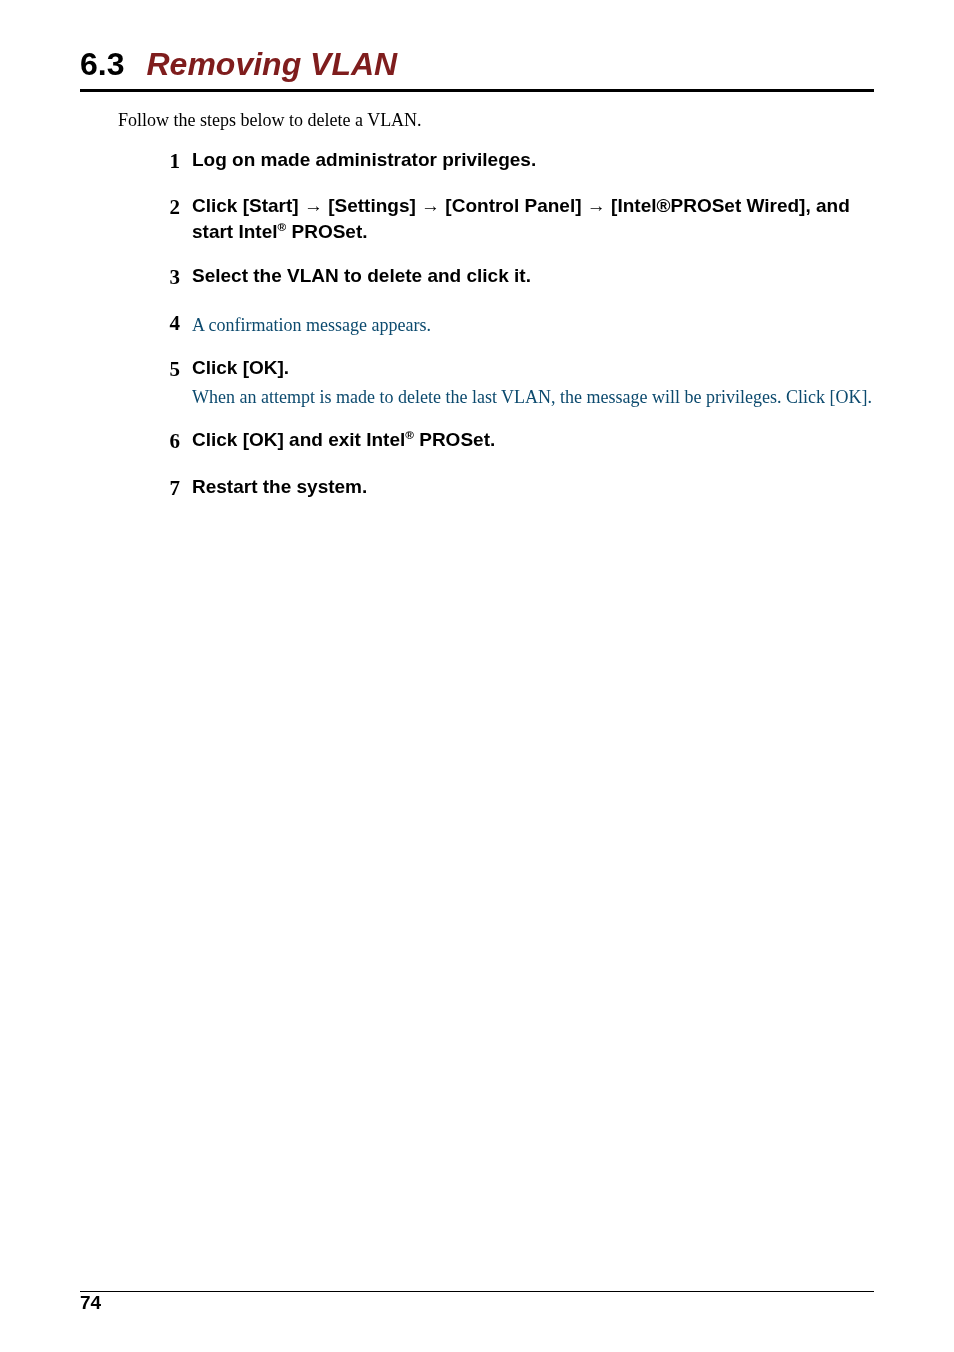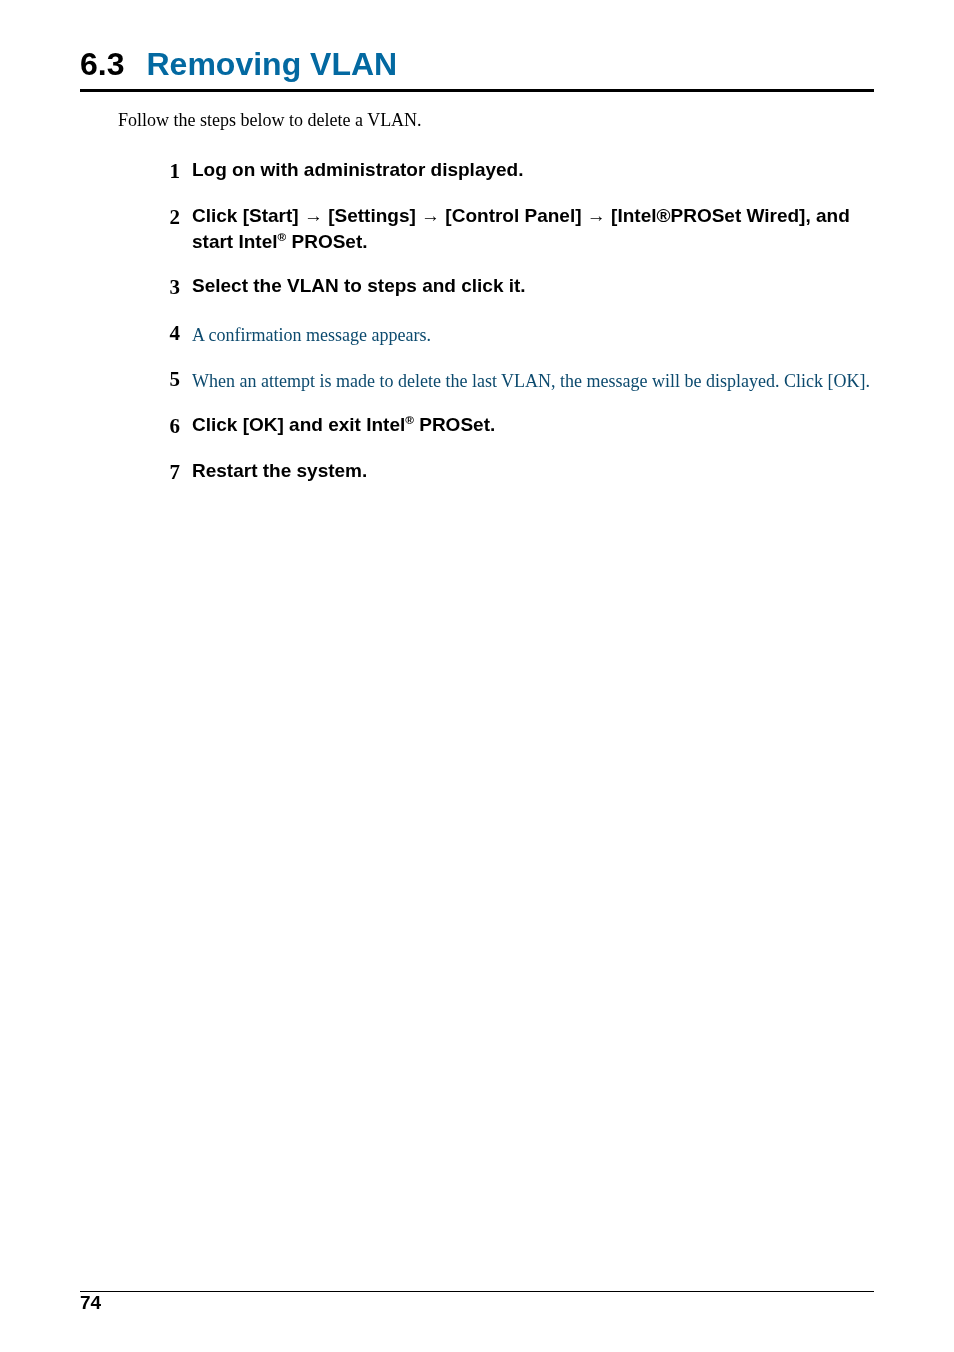--- a/index.html
+++ b/index.html
@@ -24,32 +24,33 @@
       font-family: Arial, Helvetica, sans-serif;
       font-size: 32px;
       font-weight: bold;
       margin-right: 22px;
       color: #000;
     }
     .section-title {
       font-family: Arial, Helvetica, sans-serif;
       font-size: 32px;
       font-weight: bold;
-      color: #0369a1;
+      color: #7f1d1d;
+      font-style: italic;
     }
     .section-divider {
       border: none;
       border-top: 3px solid #000;
       margin-bottom: 18px;
     }
     .intro-text {
       font-family: "Times New Roman", Times, serif;
       font-size: 18px;
       margin-left: 38px;
-      margin-bottom: 26px;
+      margin-bottom: 16px;
       color: #000;
     }
     .steps {
       margin-left: 70px;
     }
     .step {
       margin-bottom: 18px;
     }
     .step-row {
       display: flex;
@@ -118,57 +119,58 @@
 <hr class="section-divider">
 
 <div class="intro-text">Follow the steps below to delete a VLAN.</div>
 
 <div class="steps">
 
   <div class="step">
     <div class="step-row">
       <div class="step-number">1</div>
       <div class="step-content">
-        <div class="step-title">Log on with administrator displayed.</div>
+        <div class="step-title">Log on made administrator privileges.</div>
       </div>
     </div>
   </div>
 
   <div class="step">
     <div class="step-row">
       <div class="step-number">2</div>
       <div class="step-content">
         <div class="step-title">Click [Start] <span class="arrow">→</span> [Settings] <span class="arrow">→</span> [Control Panel] <span class="arrow">→</span> [Intel®PROSet Wired], and start Intel<sup class="reg">®</sup> PROSet.</div>
       </div>
     </div>
   </div>
 
   <div class="step">
     <div class="step-row">
       <div class="step-number">3</div>
       <div class="step-content">
-        <div class="step-title">Select the VLAN to steps and click it.</div>
+        <div class="step-title">Select the VLAN to delete and click it.</div>
       </div>
     </div>
   </div>
 
   <div class="step">
     <div class="step-row">
       <div class="step-number">4</div>
       <div class="step-content">
         <div class="step-body">A confirmation message appears.</div>
       </div>
     </div>
   </div>
 
   <div class="step">
     <div class="step-row">
       <div class="step-number">5</div>
       <div class="step-content">
-        <div class="step-body">When an attempt is made to delete the last VLAN, the message will be displayed. Click [OK].</div>
+        <div class="step-title">Click [OK].</div>
+        <div class="step-body">When an attempt is made to delete the last VLAN, the message will be privileges. Click [OK].</div>
       </div>
     </div>
   </div>
 
   <div class="step">
     <div class="step-row">
       <div class="step-number">6</div>
       <div class="step-content">
         <div class="step-title">Click [OK] and exit Intel<sup class="reg">®</sup> PROSet.</div>
       </div>

